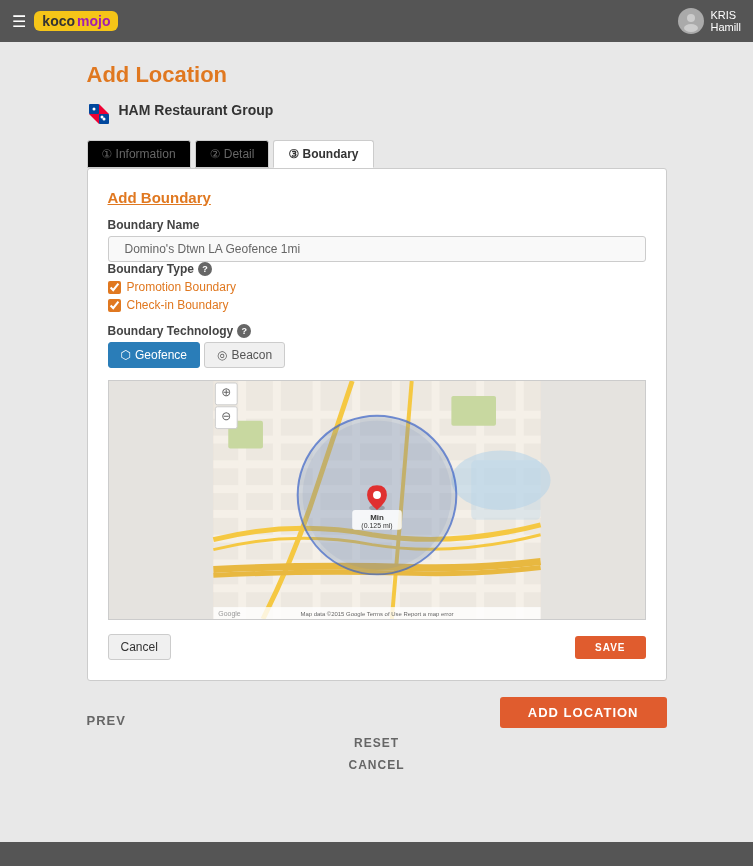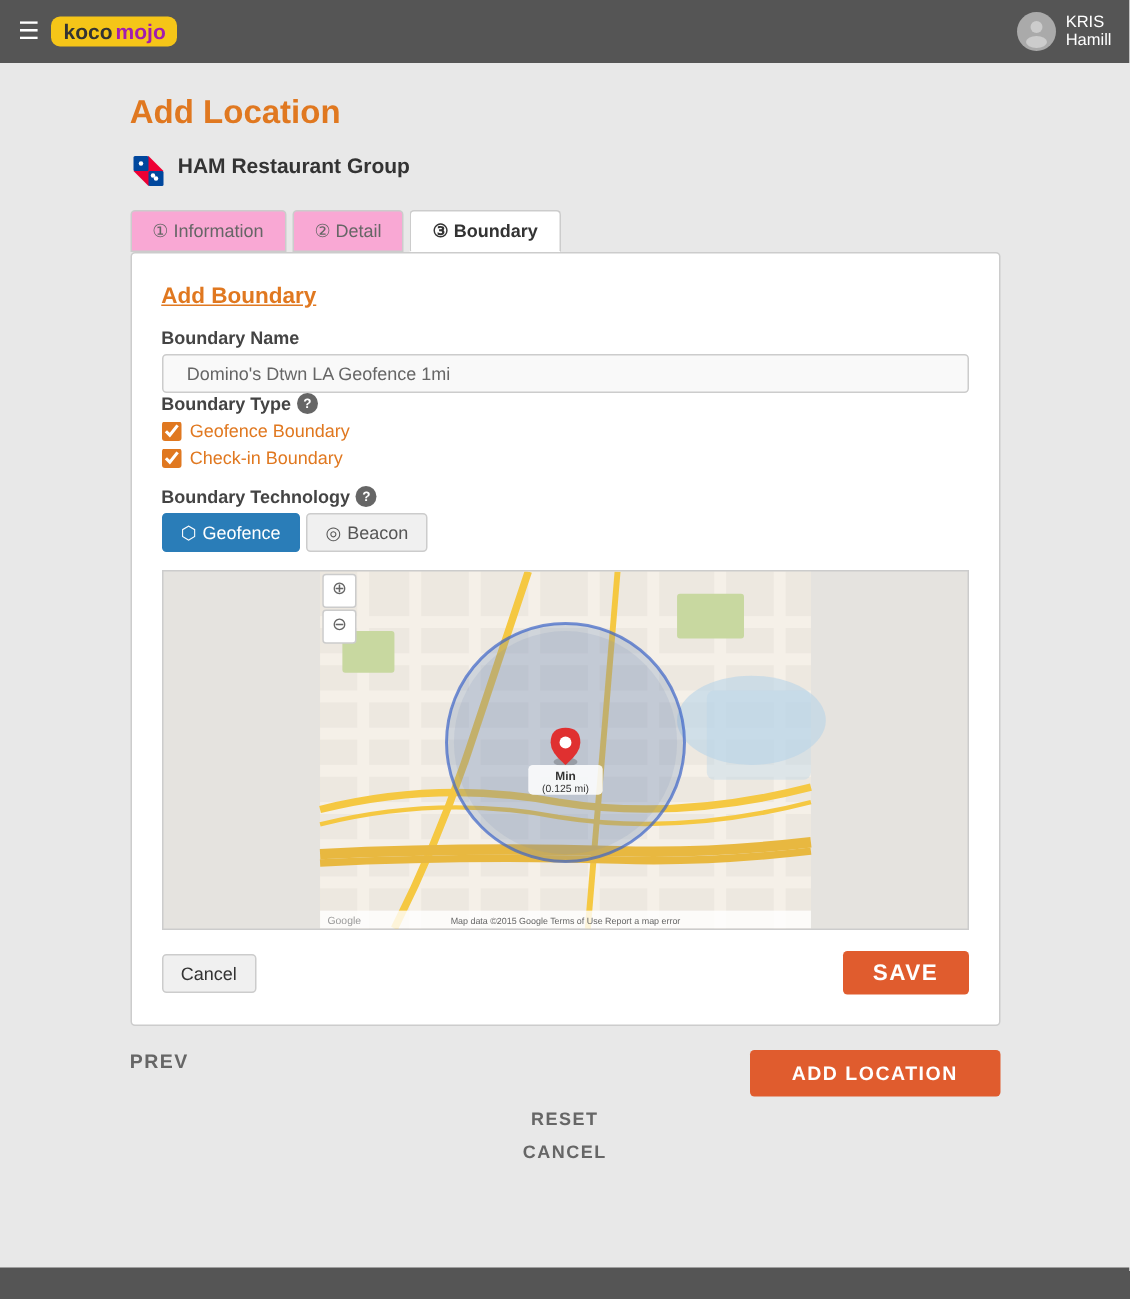--- a/index.html
+++ b/index.html
@@ -62,21 +62,21 @@
 
     
     .tabs {
       display: flex;
       gap: 0;
       margin-bottom: 0;
     }
     .tab {
       padding: 6px 14px;
       border: 1px solid #ccc;
-      background: #f9a8d4;
+      background: #000000;
       color: #666;
       font-size: 12px;
       cursor: pointer;
       border-radius: 3px 3px 0 0;
     }
     .tab.active {
       background: white;
       border-bottom: 1px solid white;
       color: #333;
       font-weight: bold;
@@ -190,21 +190,21 @@
       justify-content: space-between;
       margin-top: 4px;
     }
     .inline-left { display: flex; gap: 10px; font-size: 12px; }
     .save-btn {
       background: #e05c2e;
       color: white;
       border: none;
       border-radius: 3px;
       padding: 6px 20px;
-      font-size: 15px;
+      font-size: 10px;
       font-weight: bold;
       cursor: pointer;
       letter-spacing: 1px;
     }
 
     .cancel-btn-card {
       background: #f0f0f0;
       color: #333;
       border: 1px solid #ccc;
       border-radius: 3px;
@@ -218,21 +218,21 @@
       display: flex;
       flex-direction: column;
       align-items: center;
       gap: 8px;
       margin-top: 16px;
     }
     .nav-row {
       display: flex;
       width: 100%;
       justify-content: space-between;
-      align-items: flex-start;
+      align-items: flex-end;
     }
     .prev-btn {
       background: transparent;
       border: none;
       color: #666;
       font-size: 13px;
       font-weight: bold;
       cursor: pointer;
       letter-spacing: 1px;
     }
@@ -320,21 +320,21 @@
     <input type="text" class="text-input" value="Domino's Dtwn LA Geofence 1mi" style="">
 
     
     <div class="field-label">
       <span>Boundary Type</span>
       <span class="help-icon">?</span>
     </div>
     <div class="checkbox-group">
       <label class="checkbox-item">
         <input type="checkbox" checked="" style="">
-        <span>Geofence Boundary</span>
+        <span>Promotion Boundary</span>
       </label>
       <label class="checkbox-item">
         <input type="checkbox" checked="" style="">
         <span>Check-in Boundary</span>
       </label>
     </div>
 
     
     <div class="field-label">
       <span>Boundary Technology</span>

